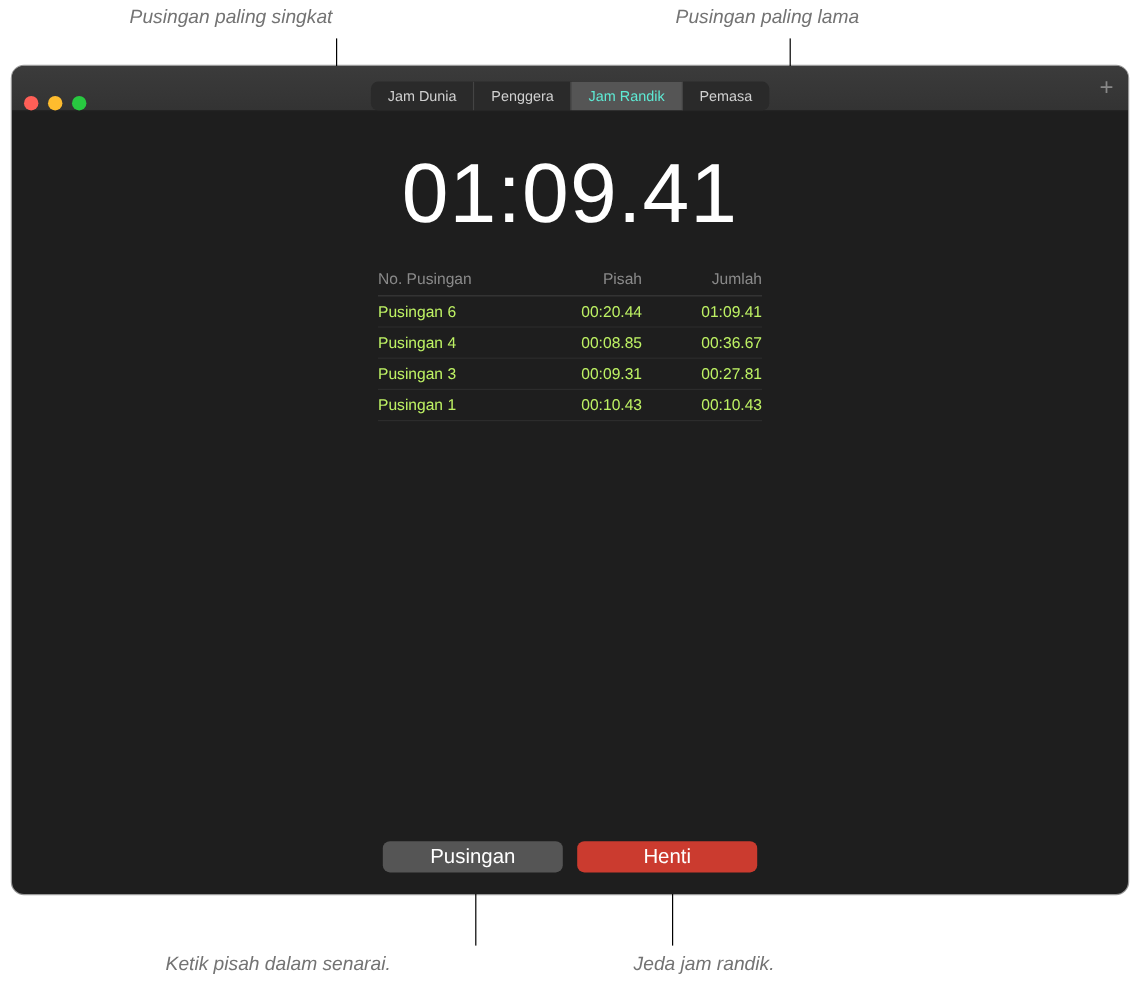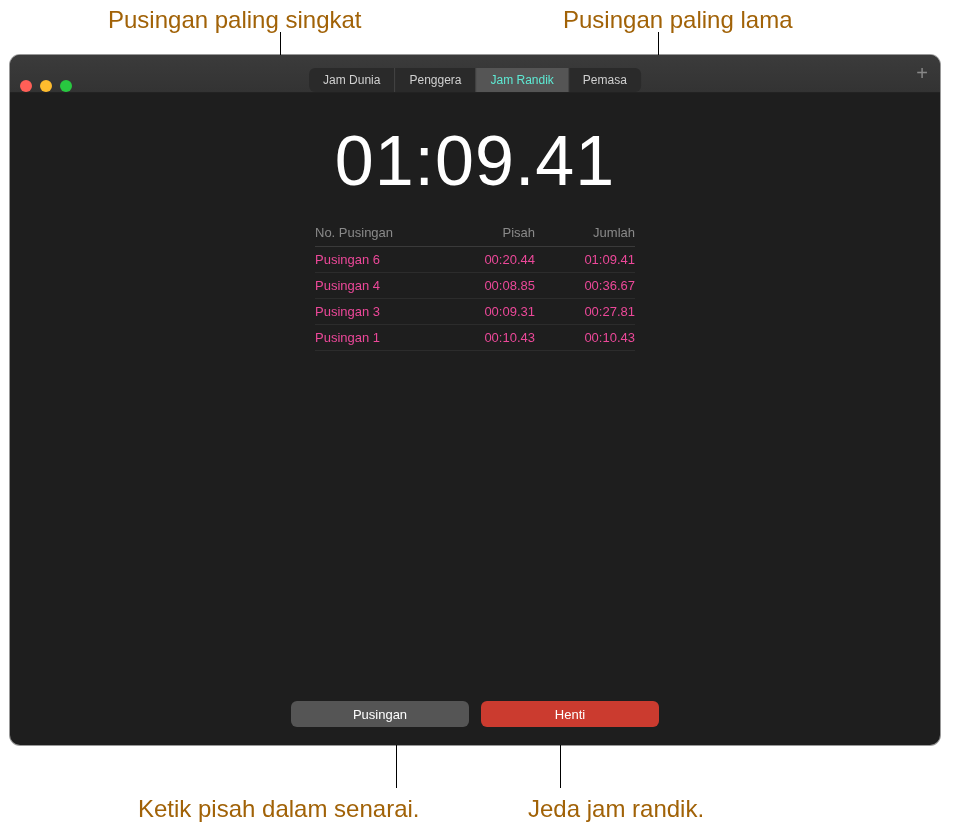--- a/index.html
+++ b/index.html
@@ -6,22 +6,23 @@
   body {
     width: 955px;
     height: 825px;
     background: #fff;
     font-family: -apple-system, "Helvetica Neue", Helvetica, Arial, sans-serif;
     position: relative;
     overflow: hidden;
   }
   .callout {
     position: absolute;
-    font-size: 24px;
-    color: #a16207;
+    font-size: 16px;
+    color: #737373;
+    font-style: italic;
   }
   .callout-line {
     position: absolute;
     background: #000;
   }
   .app-window {
     position: absolute;
     left: 10px;
     top: 55px;
     width: 930px;
@@ -106,39 +107,39 @@
   .laps-header {
     color: #8a8a8a;
     border-bottom: 1px solid #3a3a3a;
     padding-bottom: 6px;
   }
   .laps-header .col-split, .laps-header .col-total,
   .lap-row .col-split, .lap-row .col-total {
     text-align: right;
   }
   .lap-row {
-    color: #ec4899;
+    color: #bef264;
     border-bottom: 1px solid #2c2c2c;
     padding: 5px 0;
   }
   .lap-row.fastest { color: #33d158; }
   .lap-row.slowest { color: #ff453a; }
   .footer-buttons {
     position: absolute;
     bottom: 18px;
     left: 50%;
     transform: translateX(-50%);
     display: flex;
     gap: 12px;
   }
   .btn {
-    width: 178px;
+    width: 150px;
     height: 26px;
     border-radius: 6px;
-    font-size: 13px;
+    font-size: 17px;
     display: flex;
     align-items: center;
     justify-content: center;
     cursor: default;
   }
   .btn.lap { background: #555; color: #fff; }
   .btn.stop { background: #cb3b2f; color: #fff; }
 </style>
 </head>
 <body>

